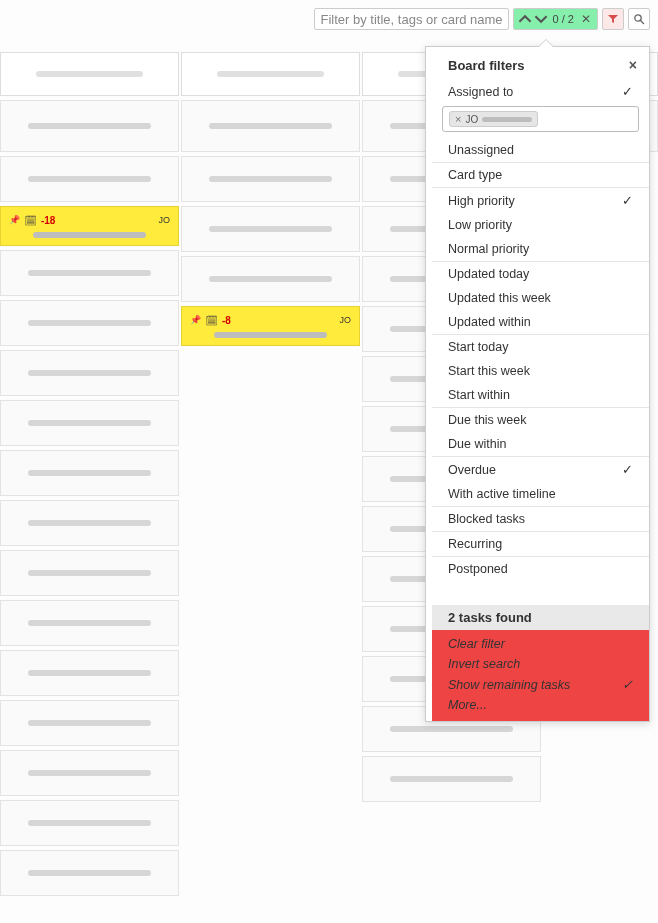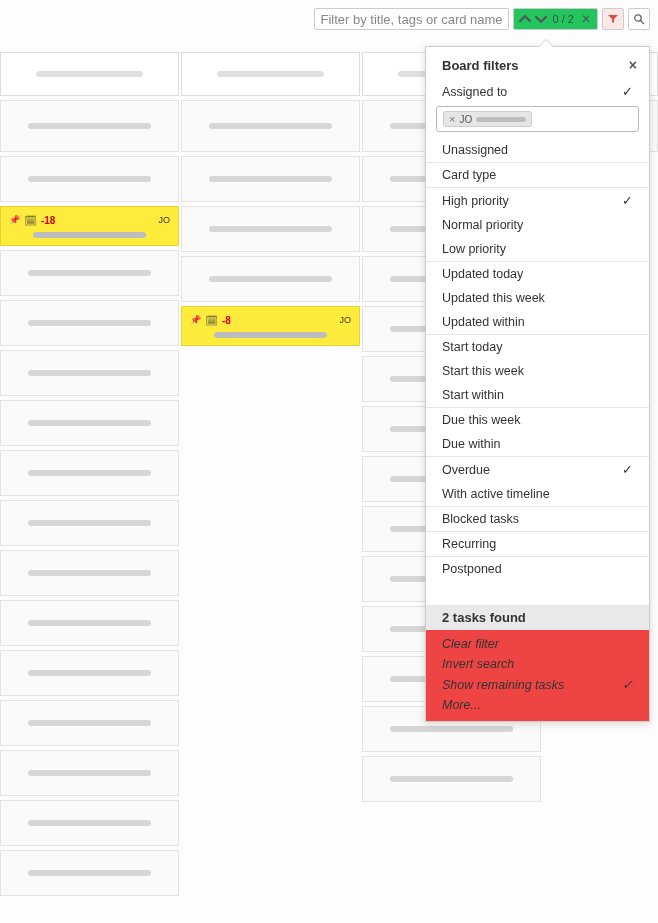--- a/index.html
+++ b/index.html
@@ -33,21 +33,21 @@
   }
   .filter-input::placeholder { color: #888; }
   .nav-group {
     display: flex;
     align-items: center;
     border: 1px solid #ccc;
     border-radius: 2px;
     height: 22px;
     padding: 0 4px;
     gap: 2px;
-    background: #22c55e;
+    background: #86efac;
   }
   .nav-btn {
     width: 14px;
     height: 14px;
     display: flex;
     align-items: center;
     justify-content: center;
     cursor: pointer;
     font-size: 10px;
     color: #555;
@@ -128,20 +128,21 @@
 
   .panel {
     position: absolute;
     top: 46px;
     right: 8px;
     width: 225px;
     background: #fff;
     border: 1px solid #ccc;
     box-shadow: 0 2px 8px rgba(0,0,0,0.15);
     font-size: 12px;
+    padding-left: 6px;
   }
   .panel::before {
     content: "";
     position: absolute;
     top: -7px;
     right: 96px;
     width: 0; height: 0;
     border-left: 7px solid transparent;
     border-right: 7px solid transparent;
     border-bottom: 7px solid #fff;
@@ -406,24 +407,24 @@
     <div class="sep"></div>
     <div class="filter-row">
         <span>Card type</span>
       </div>
     <div class="sep"></div>
     <div class="filter-row">
         <span>High priority</span>
         <span class="chk">✓</span>
       </div>
     <div class="filter-row">
+        <span>Low priority</span>
+      </div>
+    <div class="filter-row">
         <span>Normal priority</span>
-      </div>
-    <div class="filter-row">
-        <span>Low priority</span>
       </div>
     <div class="sep"></div>
     <div class="filter-row">
         <span>Updated today</span>
       </div>
     <div class="filter-row">
         <span>Updated this week</span>
       </div>
     <div class="filter-row">
         <span>Updated within</span>

